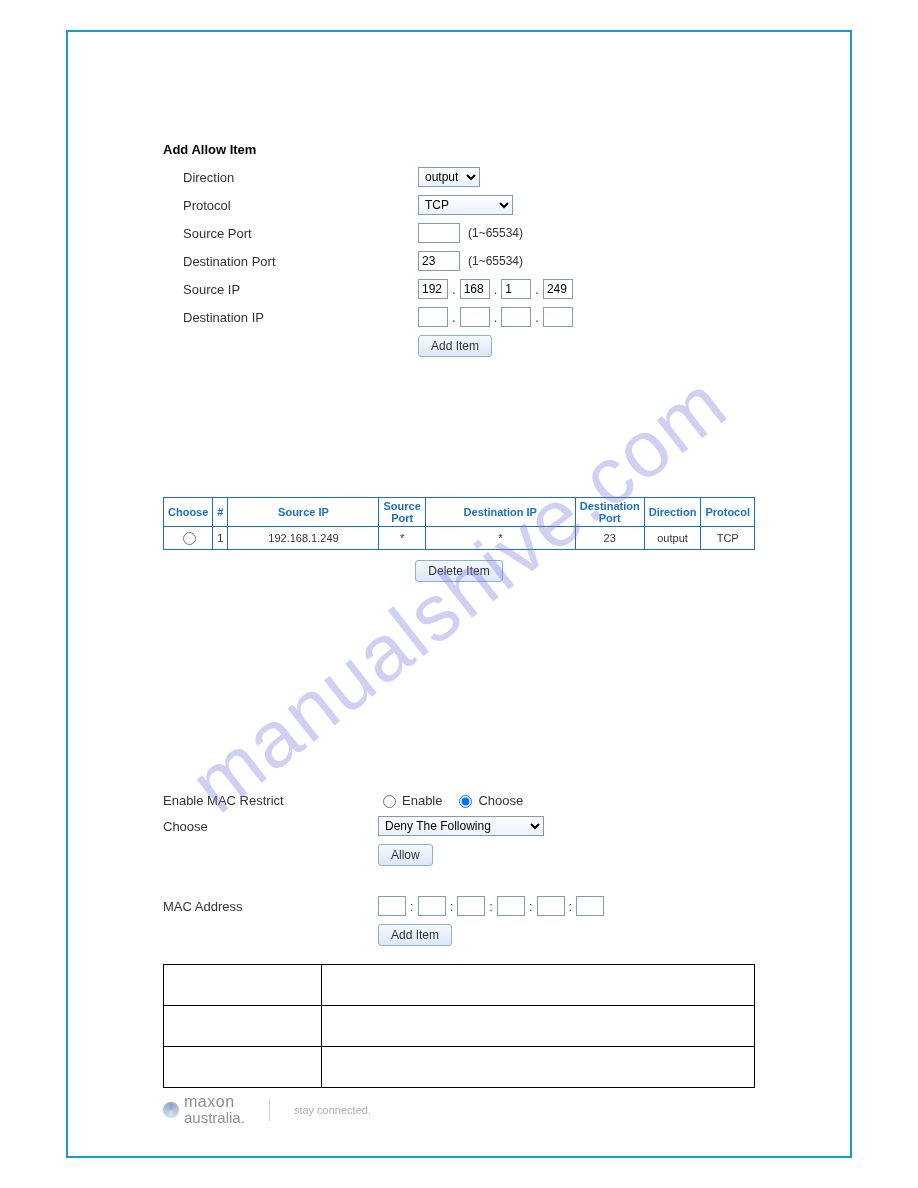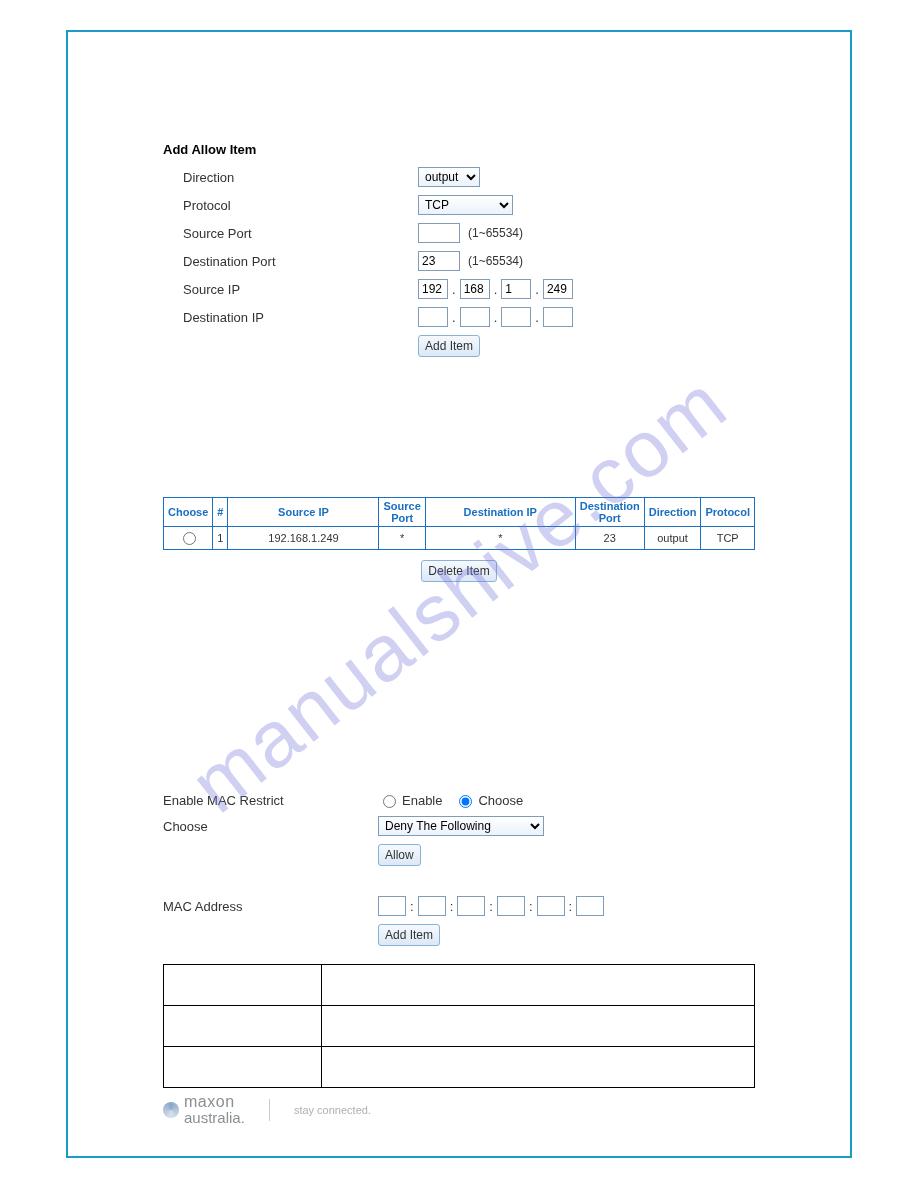--- a/index.html
+++ b/index.html
@@ -55,21 +55,21 @@
     box-sizing: border-box;
   }
   .ip-octet { width: 30px; }
   .mac-octet { width: 28px; }
   .port-in { width: 42px; }
   .hint { margin-left: 4px; font-size: 12px; color:#333;}
   button {
     border: 1px solid #8ab1d6;
     background: linear-gradient(#f6f9fe, #dbe8f6);
     color: #333;
-    padding: 3px 6px;
+    padding: 3px 12px;
     font-size: 12px;
     border-radius: 3px;
     cursor: pointer;
   }
   .btn-row {
     padding-left: 255px;
     margin-top: 6px;
   }
   .filter-table {
     width: 100%;

